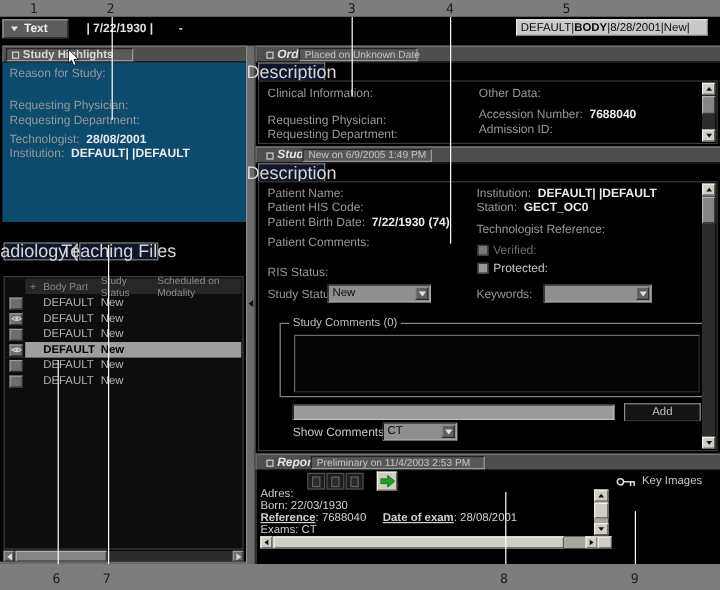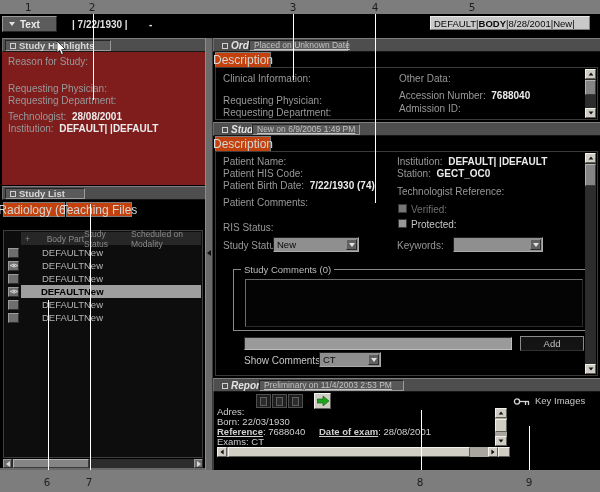--- a/index.html
+++ b/index.html
@@ -14,26 +14,26 @@
   
   .strip{position:absolute;left:0;width:600px;background:#7d7d7d;}
   .num{position:absolute;font-family:"DejaVu Sans Mono",monospace;font-size:11px;color:#1e1e1e;transform:translateX(-50%);white-space:nowrap;}
   .vline{position:absolute;width:1px;background:#ffffff;z-index:60;}
   
   .ui-bg{position:absolute;left:0;top:14px;width:600px;height:456px;background:#000;}
   .frame{position:absolute;background:#6a6a6a;}
   
   .phdr{position:absolute;height:14px;background:#4e4e4e;border-top:1px solid #7e7e7e;border-left:1px solid #6d6d6d;border-bottom:1px solid #161616;}
   .tbox{position:absolute;top:1px;height:11px;background:#5a5a5a;border:1px solid;border-color:#242424 #9a9a9a #9a9a9a #242424;display:flex;align-items:center;gap:3px;padding:0 4px;color:#d8d8d8;font-size:9.5px;font-weight:bold;white-space:nowrap;line-height:9px;}
-  .sbox{position:absolute;top:1px;height:11px;background:#585858;border:1px solid;border-color:#242424 #9a9a9a #9a9a9a #242424;display:flex;align-items:center;padding:0 4px;color:#c3c3c3;font-size:8.5px;white-space:nowrap;line-height:9px;text-decoration:underline;}
+  .sbox{position:absolute;top:1px;height:11px;background:#585858;border:1px solid;border-color:#242424 #9a9a9a #9a9a9a #242424;display:flex;align-items:center;padding:0 4px;color:#c3c3c3;font-size:8.5px;white-space:nowrap;line-height:9px;}
   .ptitle{position:absolute;top:1px;color:#e3e3e3;font-size:10px;font-weight:bold;white-space:nowrap;line-height:12px;display:flex;align-items:center;gap:3px;}
   .ital{font-style:italic;}
   .sq{width:6px;height:6px;border:1px solid #cfcfcf;background:transparent;flex:0 0 auto;}
   
-  .tab{position:absolute;height:15px;background:#c2410c;border:1px solid #7c7c7c;border-bottom:none;color:#d6d6d6;font-size:12px;display:flex;align-items:center;justify-content:center;white-space:nowrap;}
+  .tab{position:absolute;height:15px;background:#0f172a;border:1px solid #7c7c7c;border-bottom:none;color:#d6d6d6;font-size:15px;display:flex;align-items:center;justify-content:center;white-space:nowrap;}
   
   .lbl{position:absolute;font-size:10px;color:#989898;white-space:nowrap;line-height:11px;}
   .lbl .val{color:#ebebeb;font-weight:bold;}
   .dim{color:#6f6f6f;}
   .lt{color:#c6c6c6;}
   
   .dd{position:absolute;height:15px;background:#8f8f8f;border:1px solid;border-color:#1f1f1f #ababab #ababab #1f1f1f;font-size:9.5px;color:#0a0a0a;padding:1px 14px 0 3px;white-space:nowrap;}
   .dd-btn{position:absolute;right:1px;top:1px;bottom:1px;width:11px;background:#606060;border:1px solid;border-color:#909090 #2b2b2b #2b2b2b #909090;display:flex;align-items:center;justify-content:center;}
   .tri-dn{width:0;height:0;border-left:3px solid transparent;border-right:3px solid transparent;border-top:4px solid #e2e2e2;}
   .tri-dn.dark{border-top-color:#111;}
@@ -42,21 +42,21 @@
   .tri-rt{width:0;height:0;border-top:3px solid transparent;border-bottom:3px solid transparent;border-left:4px solid #d6d6d6;}
   .tri-lf.dark{border-right-color:#111;}.tri-rt.dark{border-left-color:#111;}
   
   .cb{position:absolute;width:9px;height:9px;background:#999;border:1px solid #393939;}
   .cb.dimcb{background:#767676;}
   
   .tablewrap{position:absolute;background:#0d0d0d;border:1px solid #3e3e3e;}
   .trow{position:absolute;left:1px;right:1px;height:13px;display:flex;align-items:center;font-size:9.5px;color:#b5b5b5;}
   .trow .c0{width:16px;height:13px;background:#0d0d0d;display:flex;align-items:center;justify-content:center;flex:0 0 auto;}
   .trow .c1{width:13px;flex:0 0 auto;}
-  .trow .c2{width:50px;flex:0 0 auto;padding-left:2px;text-align:right;}
+  .trow .c2{width:50px;flex:0 0 auto;padding-left:2px;}
   .trow .c3{width:47px;flex:0 0 auto;}
   .trow .c4{flex:1;}
   .thead{color:#8a8a8a;font-size:8.5px;background:#272727;}
   .trow.sel{background:#9e9e9e;color:#000;font-weight:bold;}
   .rowbtn{width:11px;height:10px;background:#6e6e6e;border:1px solid;border-color:#9b9b9b #2e2e2e #2e2e2e #9b9b9b;display:flex;align-items:center;justify-content:center;padding:0;}
   
   .sb-track-d{position:absolute;background:#2c2c2c;}
   .sb-btn-l{position:absolute;background:#cfcdc4;border:1px solid;border-color:#f2f1ec #5f5e58 #5f5e58 #f2f1ec;display:flex;align-items:center;justify-content:center;}
   .sb-btn-g{position:absolute;background:#6e6e6e;border:1px solid;border-color:#9b9b9b #2e2e2e #2e2e2e #9b9b9b;display:flex;align-items:center;justify-content:center;}
   .sb-thumb-g{position:absolute;background:#858585;border:1px solid;border-color:#b3b3b3 #3a3a3a #3a3a3a #b3b3b3;}
@@ -106,34 +106,28 @@
   <div class="phdr" style="left:2px;top:38px;width:203px;">
     <div class="tbox" style="left:2px;width:106px;">
       <span class="sq"></span>
       <span>Study Highlights</span>
     </div>
   </div>
 
   <svg class="abs" style="left:56px;top:41px;z-index:55;" width="11" height="15">
     <polygon points="1,0 1,11.5 3.6,9.3 5.4,13.6 7.4,12.7 5.6,8.6 9.4,8.4" fill="#ffffff" stroke="#000" stroke-width="0.7"></polygon>
   </svg>
-  <div class="abs" style="left:2px;top:52px;width:203px;height:133px;background:#7f1d1d;">
+  <div class="abs" style="left:2px;top:52px;width:203px;height:133px;background:#0c4a6e;">
     <span class="lbl" style="left:6px;top:4px;">Reason for Study:</span>
     <span class="lbl" style="left:6px;top:31px;">Requesting Physician:</span>
     <span class="lbl" style="left:6px;top:43px;">Requesting Department:</span>
     <span class="lbl" style="left:6px;top:59px;"><span>Technologist:</span>&nbsp; <span class="val">28/08/2001</span></span>
     <span class="lbl" style="left:6px;top:71px;"><span>Institution:</span>&nbsp; <span class="val">DEFAULT| |DEFAULT</span></span>
   </div>
 
-  <div class="phdr" style="left:2px;top:186px;width:203px;">
-    <div class="tbox" style="left:2px;width:80px;">
-      <span class="sq"></span>
-      <span>Study List</span>
-    </div>
-  </div>
   <div class="tab" style="left:3px;top:202px;width:62px;border-bottom:1px solid #7c7c7c;">Radiology (6)</div>
   <div class="tab" style="left:66px;top:202px;width:66px;border-bottom:1px solid #7c7c7c;">Teaching Files</div>
 
   <div class="tablewrap" style="left:3px;top:230px;width:200px;height:228px;">
     <div class="trow thead" style="top:1px;">
       <span class="c0"></span>
       <span class="c1" style="text-align:center;">+</span>
       <span class="c2">Body Part</span>
       <span class="c3">Study Status</span>
       <span class="c4">Scheduled on Modality</span>

